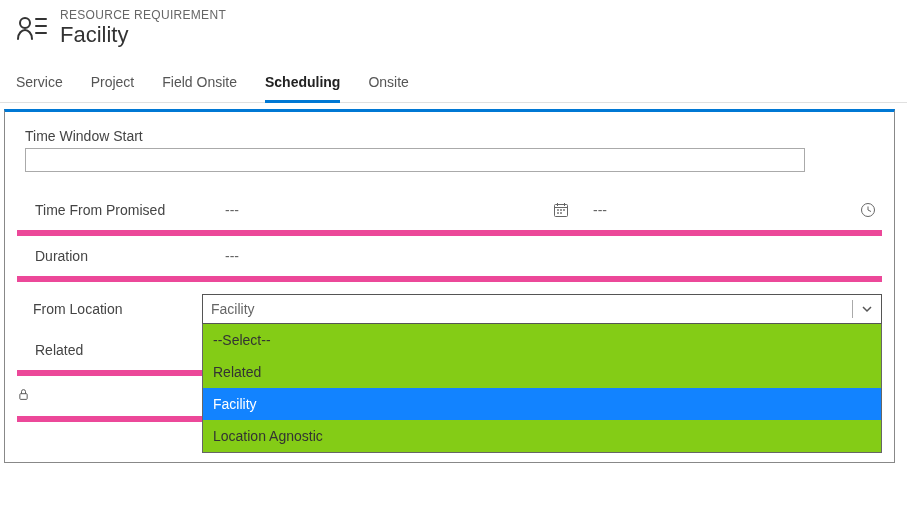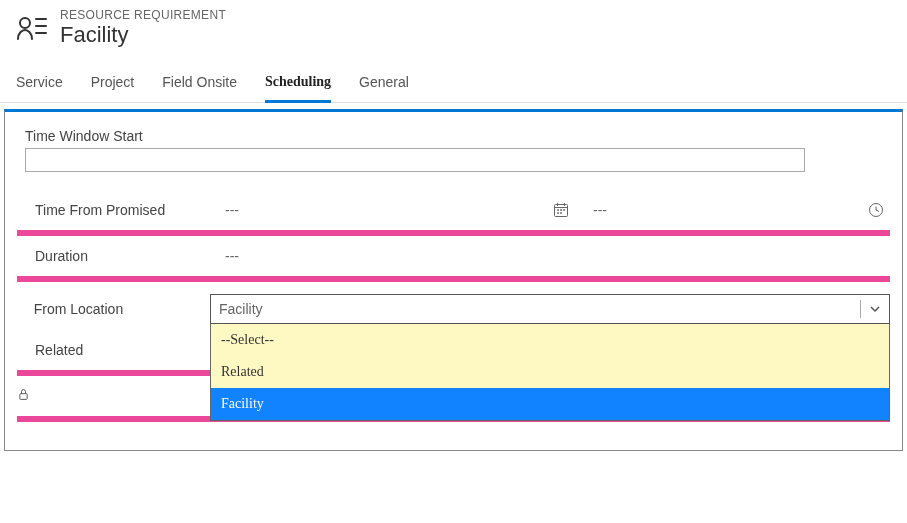--- a/index.html
+++ b/index.html
@@ -48,28 +48,27 @@
     font-size: 14px;
     color: #555;
     cursor: pointer;
     border-bottom: 3px solid transparent;
     margin-bottom: -1px;
   }
   .tab.active {
     font-weight: 600;
     color: #222;
     border-bottom: 3px solid #0078d4;
-    font-family: Liberation Serif, serif;
   }
   
   .panel-wrap {
     border: 1px solid #888;
     border-top: 3px solid #0078d4;
-    margin: 6px 4px 4px 4px;
-    padding-bottom: 28px;
+    margin: 6px 12px 4px 4px;
+    padding-bottom: 40px;
   }
   .panel-inner {
     padding: 16px 20px 0 20px;
   }
   .free-label {
     font-size: 14px;
     color: #444;
     margin-bottom: 4px;
   }
   .text-input {
@@ -143,23 +142,22 @@
     align-items: center;
     color: #555;
   }
   .dropdown {
     position: absolute;
     top: 30px;
     left: 0;
     width: 100%;
     border: 1px solid #666;
     border-top: none;
-    background: #fef9c3;
+    background: #84cc16;
     z-index: 10;
-    font-family: Liberation Serif, serif;
   }
   .dropdown-item {
     padding: 8px 10px;
     font-size: 14px;
     cursor: pointer;
     color: #333;
   }
   .dropdown-item.selected {
     background: #1283ff;
     color: #fff;
@@ -186,21 +184,21 @@
     <div class="breadcrumb">RESOURCE REQUIREMENT</div>
     <div class="page-title">Facility</div>
   </div>
 </div>
 
 <div class="tabs">
   <div class="tab">Service</div>
   <div class="tab">Project</div>
   <div class="tab">Field Onsite</div>
   <div class="tab active">Scheduling</div>
-  <div class="tab">General</div>
+  <div class="tab">Onsite</div>
 </div>
 
 <div class="panel-wrap">
   <div class="panel-inner">
     <div class="free-label">Time Window Start</div>
     <input class="text-input" type="text" value="" style="">
   </div>
 
   <div class="rows">
 
@@ -251,20 +249,21 @@
             <span class="select-chevron">
               <svg width="12" height="12" viewBox="0 0 12 12" stroke="#555" stroke-width="1.5" fill="none">
                   <path d="M2 4 L6 8 L10 4"></path>
                 </svg>
             </span>
           </div>
           <div class="dropdown">
             <div class="dropdown-item">--Select--</div>
             <div class="dropdown-item">Related</div>
             <div class="dropdown-item selected">Facility</div>
+            <div class="dropdown-item">Location Agnostic</div>
           </div>
         </div>
       </div>
     </div>
 
     <div class="row">
       <div class="lock-col"></div>
       <div class="row-label-col">
         <span>Related</span>
         <span style="flex:1"></span>

